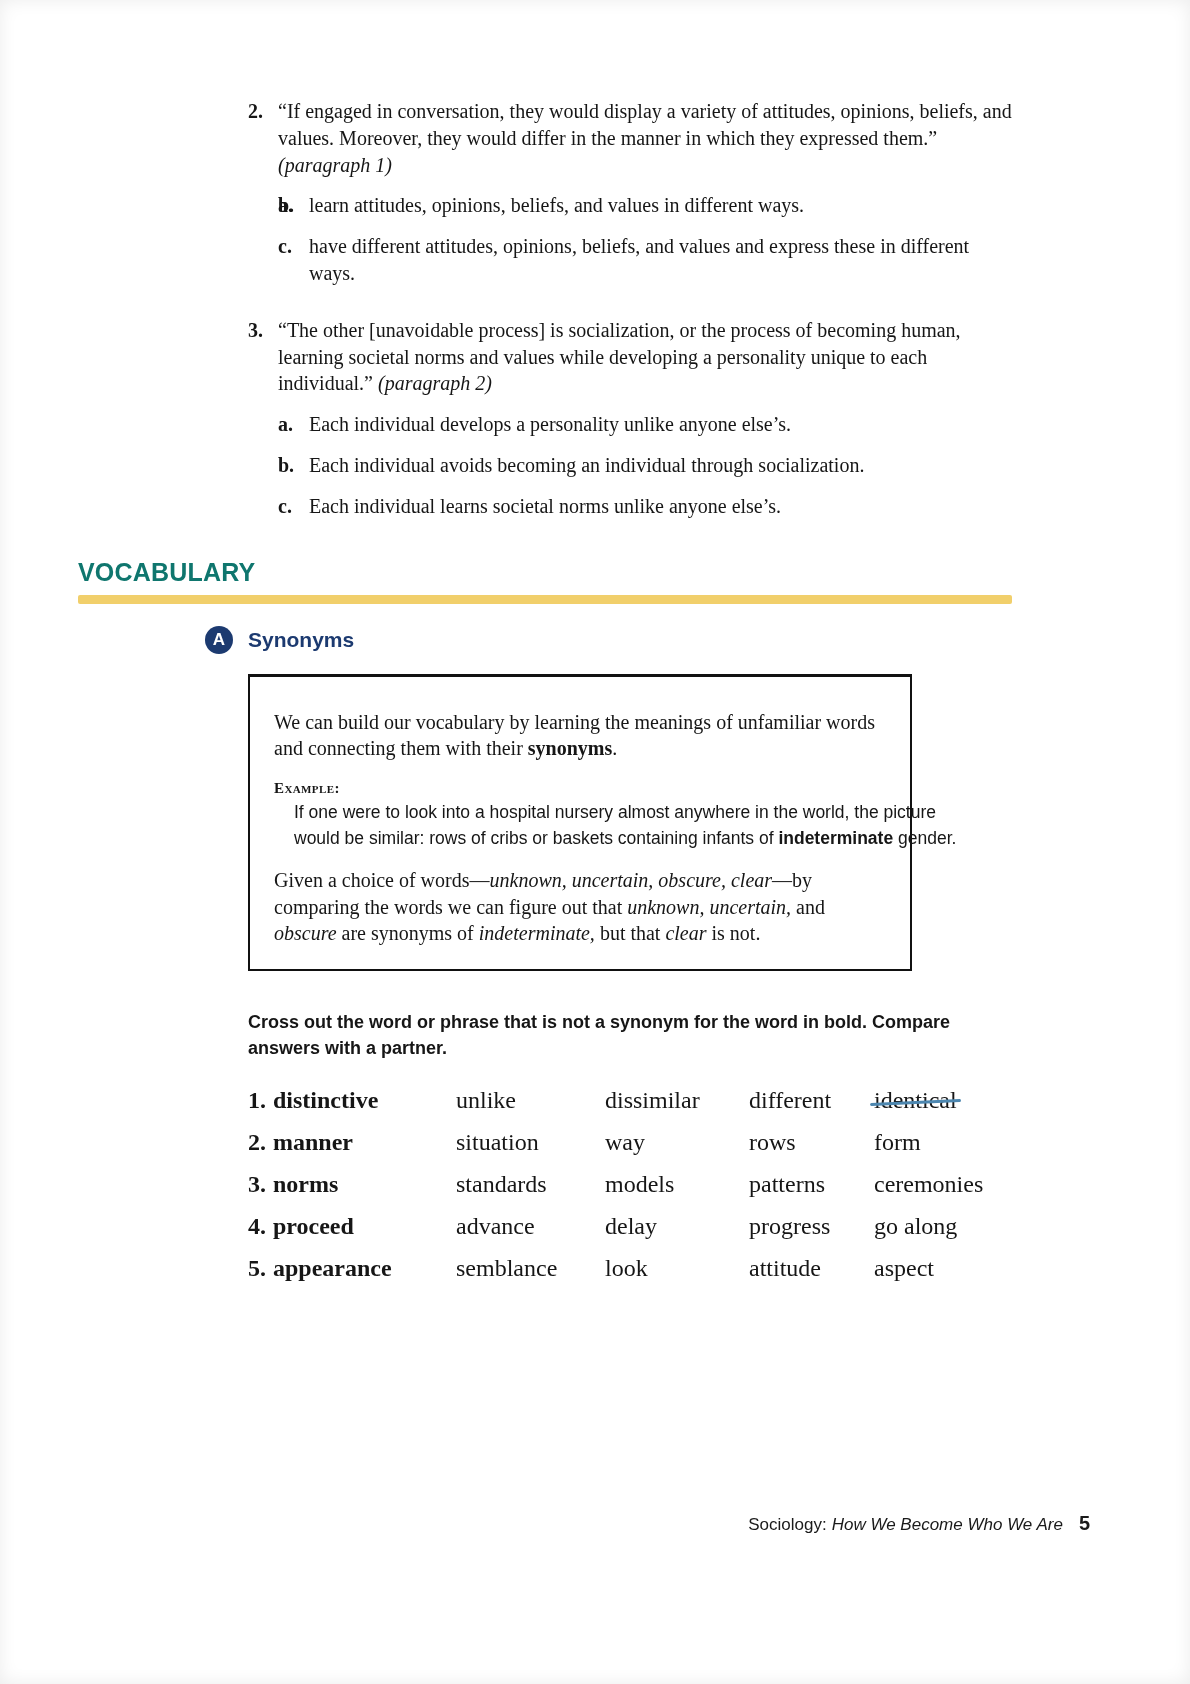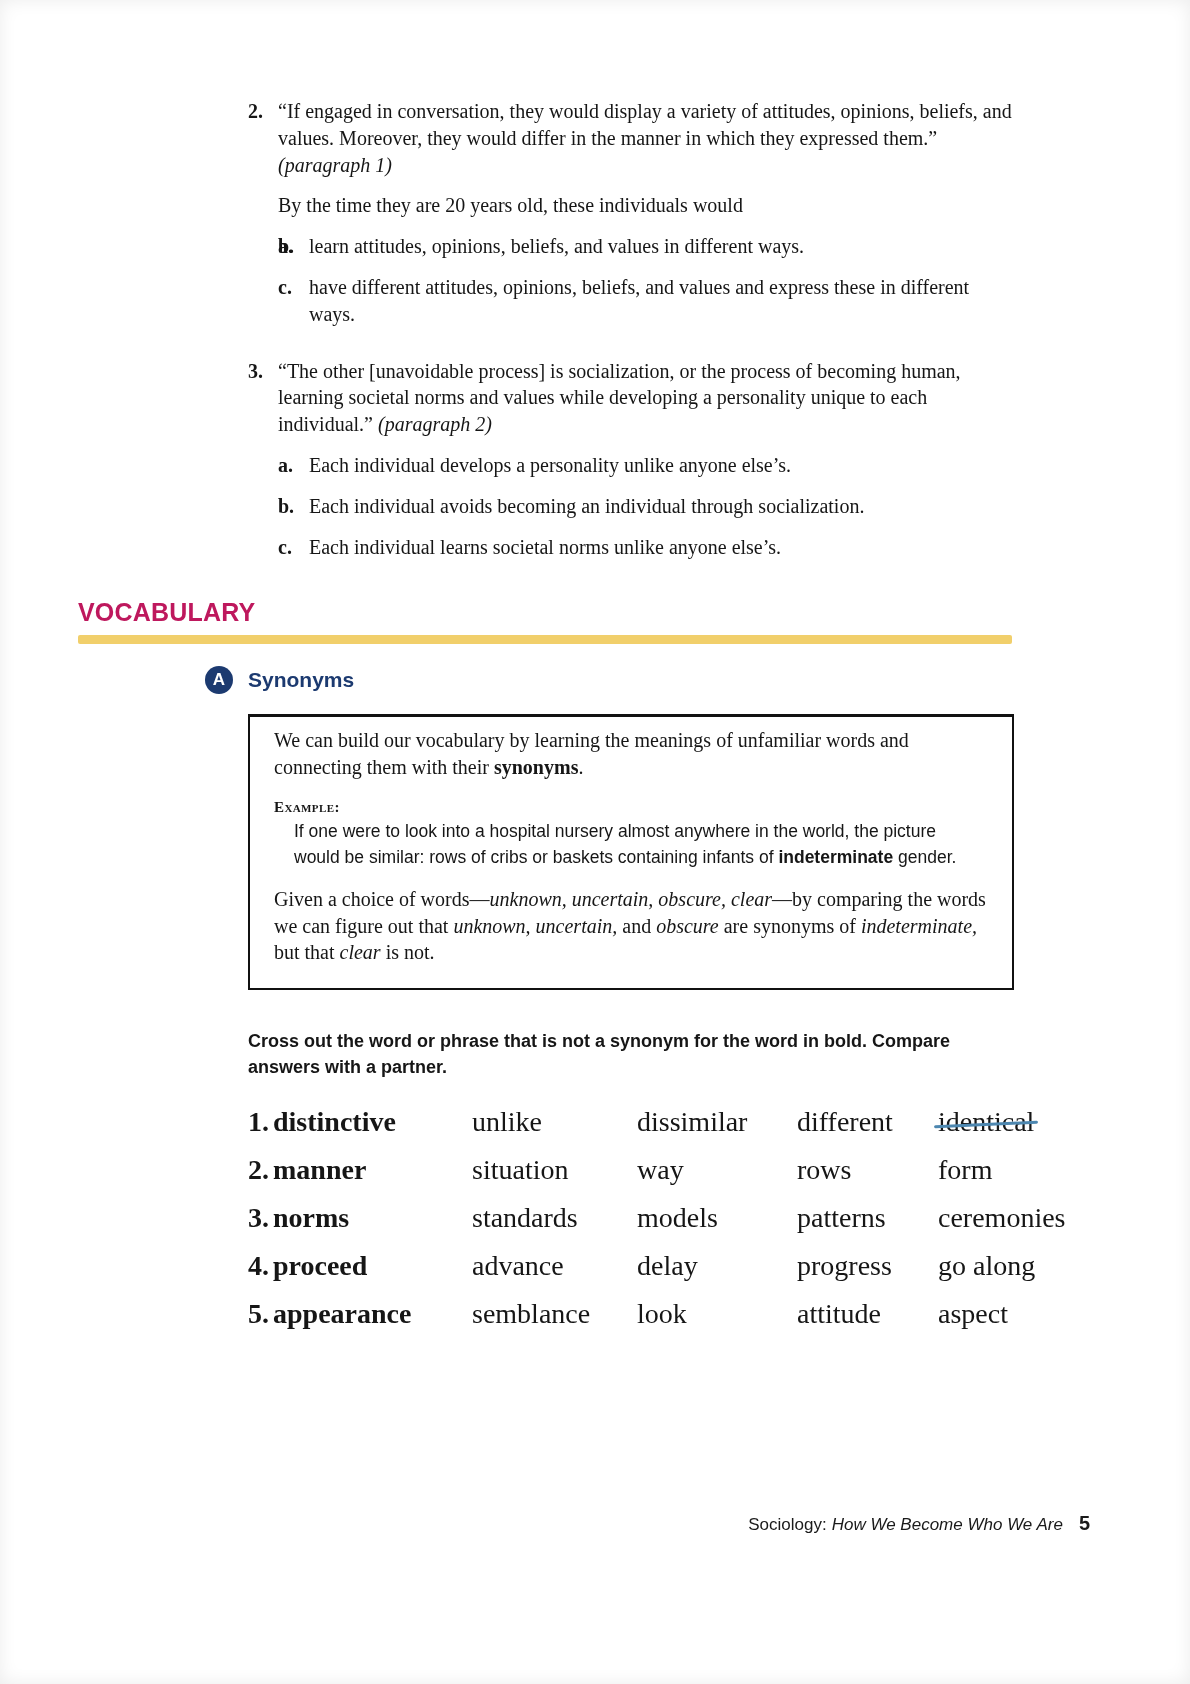--- a/index.html
+++ b/index.html
@@ -22,57 +22,57 @@
   .q-cite { font-style: italic; text-align: center; }
   .q-stem { margin: 0 0 4px 0; }
   .choice { position: relative; padding-left: 31px; margin-top: 14px; }
   .choice-letter { position: absolute; left: 0; font-weight: bold; }
 
   
   .vocab-title {
     margin: 38px 0 0 78px;
     font-family: "Liberation Sans", sans-serif;
     font-size: 25px; font-weight: bold;
-    color: #be185d; letter-spacing: 0.2px;
+    color: #0f766e; letter-spacing: 0.2px;
   }
   .vocab-rule { margin: 8px 0 0 78px; width: 934px; height: 9px; background: #f1cf6b; border-radius: 2px; }
 
   .subsection { margin: 22px 0 0 205px; display: flex; align-items: center; gap: 15px; }
   .badge {
     width: 28px; height: 28px; border-radius: 50%;
     background: #1c3a70; color: #ffffff;
     font-family: "Liberation Sans", sans-serif; font-weight: bold; font-size: 17px;
     display: flex; align-items: center; justify-content: center;
   }
   .subsection-title { font-family: "Liberation Sans", sans-serif; font-size: 21px; font-weight: bold; color: #1c3a70; }
 
   
   .rulebox {
-    margin: 20px 12px 0 248px; width: 766px; box-sizing: border-box;
+    margin: 20px 12px 0 248px; width: 664px; box-sizing: border-box;
     border: 2px solid #111111; border-top-width: 3px;
-    padding: 10px 26px 22px 24px;
+    padding: 32px 26px 22px 24px;
   }
   .rulebox-intro { margin: 0; font-size: 20px; line-height: 1.33; }
   .example-label { margin: 18px 0 2px 0; font-variant: small-caps; font-weight: bold; font-size: 15px; letter-spacing: 0.4px; }
   .example-body {
     margin: 2px 0 0 20px; width: 676px;
     font-family: "Liberation Sans", sans-serif; font-size: 17.5px; line-height: 1.5;
   }
   .rulebox-given { margin: 16px 0 0 0; font-size: 20px; line-height: 1.33; }
 
   .seg-n { font-style: normal; }
   .seg-i { font-style: italic; }
   .seg-b { font-weight: bold; }
 
   
   .instructions {
     margin: 38px 0 0 248px; width: 746px;
     font-family: "Liberation Sans", sans-serif; font-size: 18px; font-weight: bold; line-height: 1.45;
   }
-  .vocab-table { margin: 26px 0 0 248px; width: 766px; display: grid; grid-template-columns: 208px 149px 144px 125px auto; row-gap: 15px; font-size: 28px; gap: 16px; }
+  .vocab-table { margin: 26px 0 0 248px; width: 766px; display: grid; grid-template-columns: 208px 149px 144px 125px auto; row-gap: 15px; font-size: 24px; }
   .vt-headcell { font-weight: bold; }
   .vt-num { display: inline-block; width: 25px; }
   .vt-opt { position: relative; display: inline-block; }
   .crossed::after {
     content: ""; position: absolute; left: -4px; right: -4px; top: 52%; height: 3px;
     background: #4d87b0; transform: rotate(-2.5deg); border-radius: 2px;
   }
 
   
   .footer {
@@ -86,21 +86,20 @@
 </head>
 <body>
 
 <div class="page">
 
   <div class="questions">
 
     <div class="question">
       <span class="q-num">2.</span>
       <p class="q-quote"><span>“If engaged in conversation, they would display a variety of attitudes, opinions, beliefs, and values. Moreover, they would differ in the manner in which they expressed them.” </span><span class="q-cite">(paragraph 1)</span></p>
-      <p class="q-stem">By the time they are 20 years old, these individuals would</p>
       <div class="choice">
         <span class="choice-letter">a.</span>
       </div>
       <div class="choice">
         <span class="choice-letter">b.</span>
         <span>learn attitudes, opinions, beliefs, and values in different ways.</span>
       </div>
       <div class="choice">
         <span class="choice-letter">c.</span>
         <span>have different attitudes, opinions, beliefs, and values and express these in different ways.</span>

